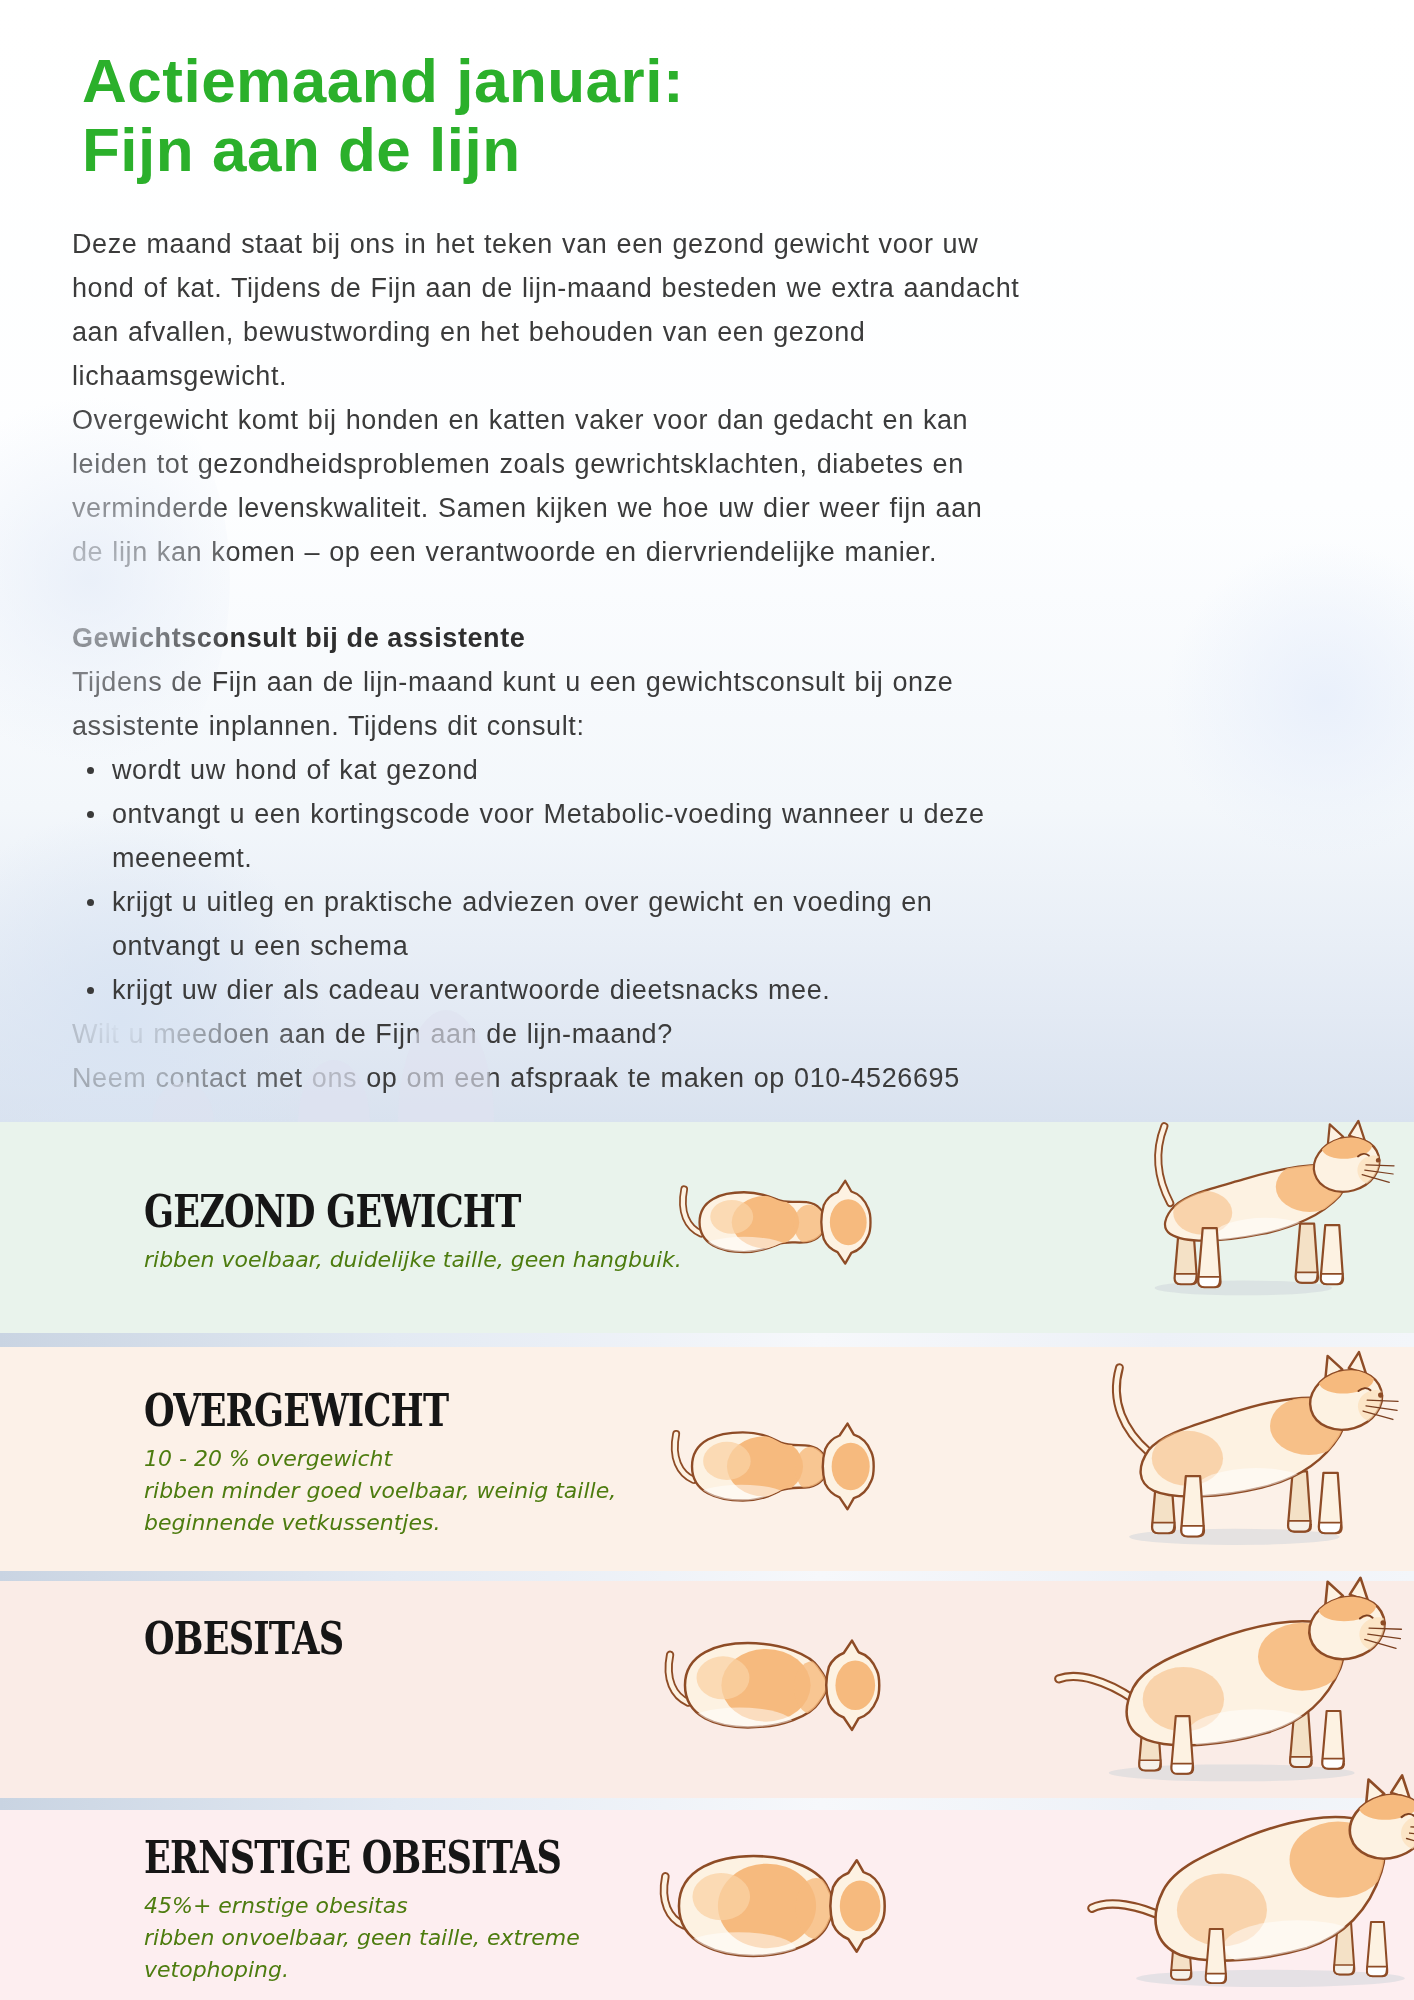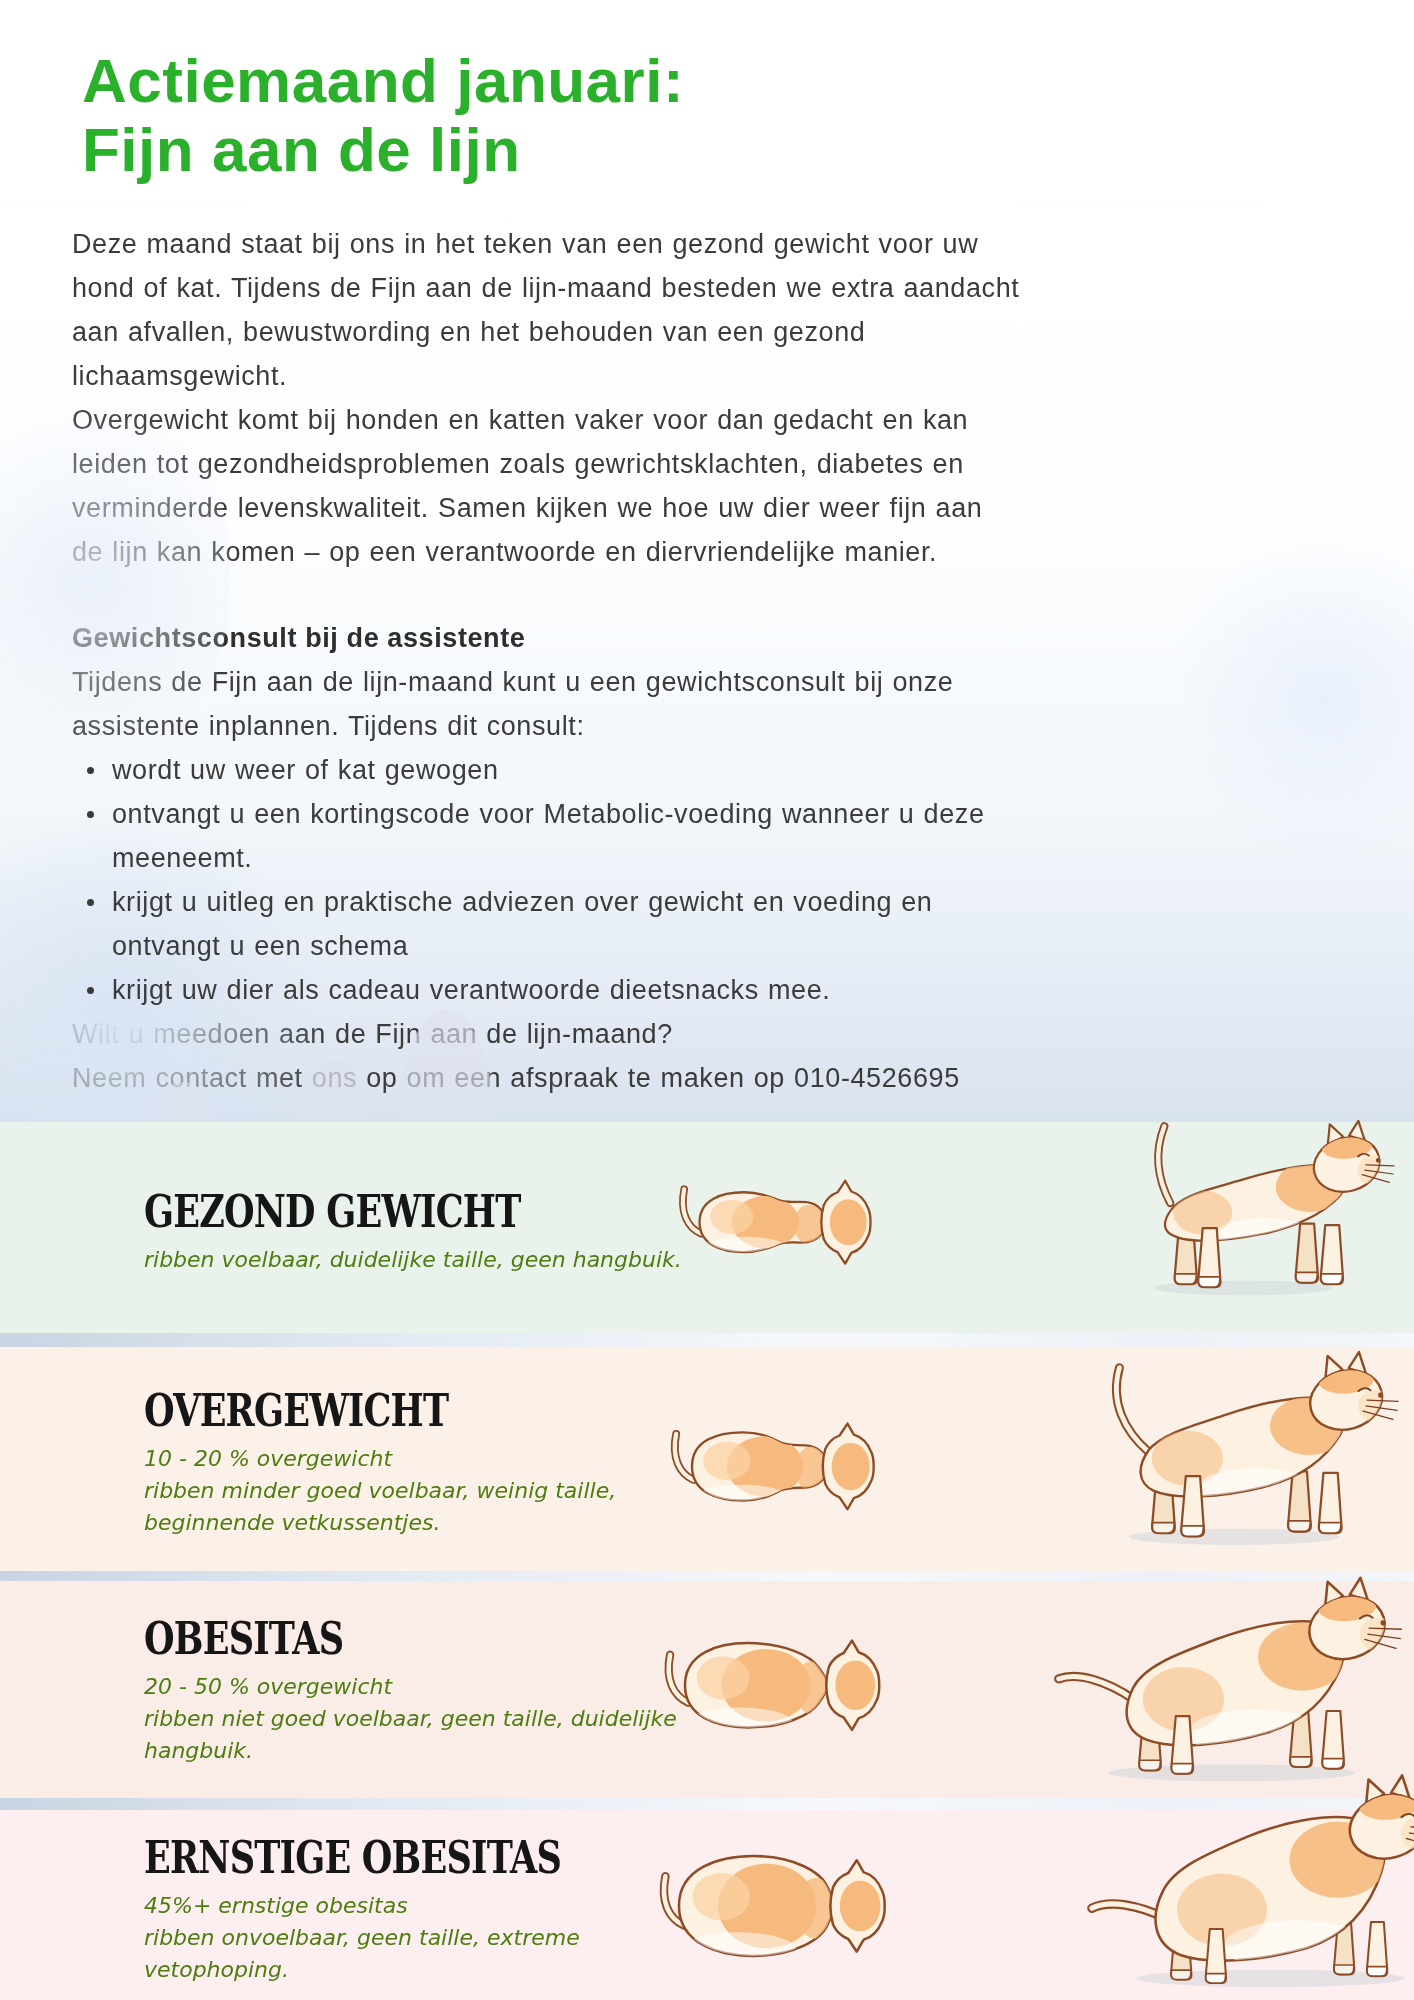--- a/index.html
+++ b/index.html
@@ -128,21 +128,21 @@
       <span>Fijn aan de lijn</span>
     </h1>
 
     <p class="body-p">Deze maand staat bij ons in het teken van een gezond gewicht voor uw hond of kat. Tijdens de Fijn aan de lijn-maand besteden we extra aandacht aan afvallen, bewustwording en het behouden van een gezond lichaamsgewicht.</p>
     <p class="body-p">Overgewicht komt bij honden en katten vaker voor dan gedacht en kan leiden tot gezondheidsproblemen zoals gewrichtsklachten, diabetes en verminderde levenskwaliteit. Samen kijken we hoe uw dier weer fijn aan de lijn kan komen – op een verantwoorde en diervriendelijke manier.</p>
 
     <h2 class="sub">Gewichtsconsult bij de assistente</h2>
     <p class="body-p">Tijdens de Fijn aan de lijn-maand kunt u een gewichtsconsult bij onze assistente inplannen. Tijdens dit consult:</p>
 
     <ul class="bullets">
-      <li>wordt uw weer of kat gewogen</li>
+      <li>wordt uw hond of kat gezond</li>
       <li>ontvangt u een kortingscode voor Metabolic-voeding wanneer u deze meeneemt.</li>
       <li>krijgt u uitleg en praktische adviezen over gewicht en voeding en ontvangt u een schema</li>
       <li>krijgt uw dier als cadeau verantwoorde dieetsnacks mee.</li>
     </ul>
 
     <p class="body-p">Wilt u meedoen aan de Fijn aan de lijn-maand?</p>
     <p class="body-p">Neem contact met ons op om een afspraak te maken op 010-4526695</p>
   </section>
 
   <section class="bands">
@@ -231,25 +231,20 @@
         </g>
         <use href="#sleg" transform="translate(148,162) scale(0.93)"></use>
         <use href="#sleg" transform="translate(318,158) scale(0.93)"></use>
         <use href="#shead" transform="translate(346,68) rotate(-4)"></use>
       </svg>
     </div>
 
     <div class="band band--3" style="background: rgb(250, 236, 231);">
       <div class="band-text">
         <div class="band-title">OBESITAS</div>
-        <div class="band-desc">
-          <div class="band-line">20 - 50 % overgewicht</div>
-          <div class="band-line">ribben niet goed voelbaar, geen taille, duidelijke</div>
-          <div class="band-line">hangbuik.</div>
-        </div>
       </div>
       <svg class="cat cat-top cat-top--3" viewBox="0 0 300 170">
         <use href="#tailtop" transform="translate(56,106)" stroke="#8e4c26" stroke-width="10" stroke-linecap="round"></use>
         <use href="#tailtop" transform="translate(56,106)" stroke="#fdf2e2" stroke-width="5.5" stroke-linecap="round"></use>
         <path id="tb3" d="M52,85 C52,46 92,34 128,34 C170,34 204,48 214,64 C220,72 224,78 224,85 C224,92 220,98 214,106 C204,122 170,136 128,136 C92,136 52,124 52,85 Z" fill="#fdf2e2" stroke="#8e4c26" stroke-width="3" stroke-linejoin="round"></path>
         <clipPath id="tc3">
             <use href="#tb3"></use>
           </clipPath>
         <g clip-path="url(#tc3)">
           <ellipse cx="150" cy="85" rx="54" ry="44" fill="#f6ba7e"></ellipse>

